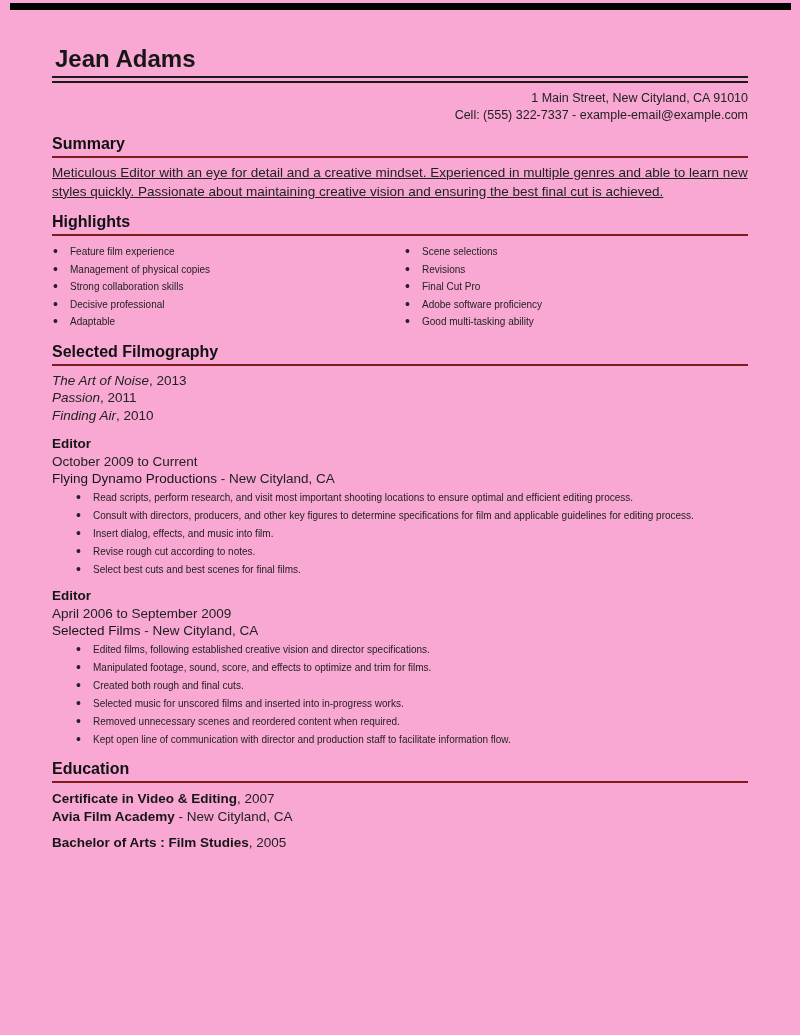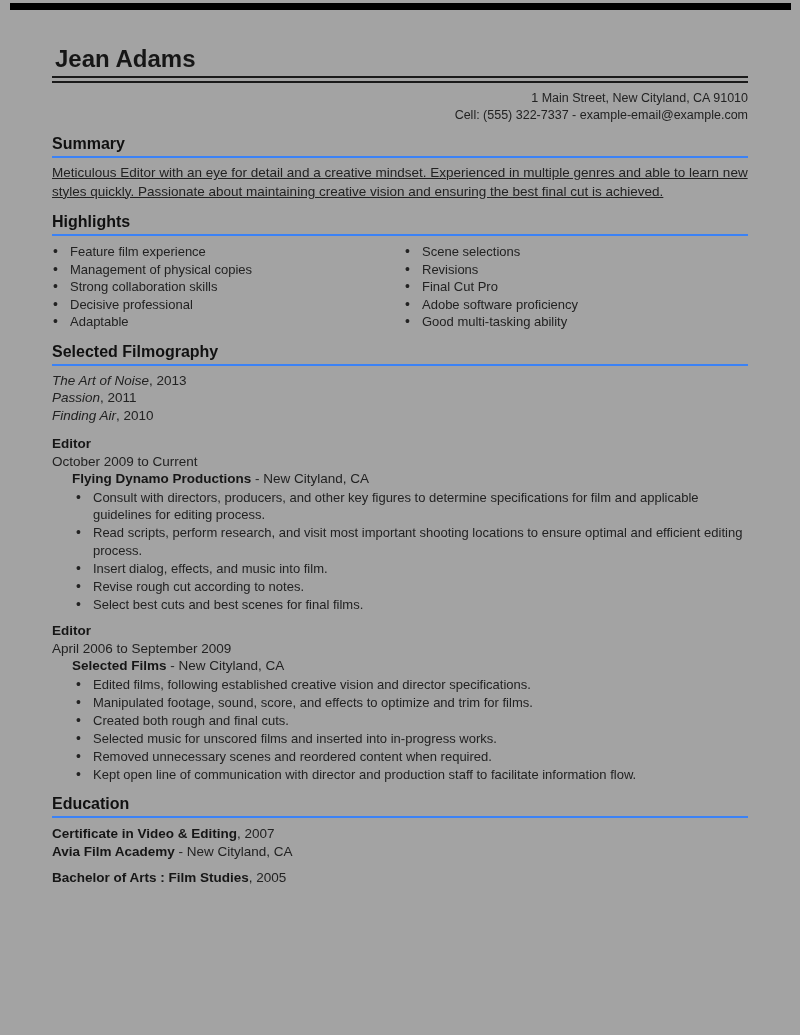--- a/index.html
+++ b/index.html
@@ -4,21 +4,21 @@
 <style>
   html, body {
     margin: 0;
     padding: 0;
     background: #ffffff;
   }
   .page {
     position: relative;
     width: 800px;
     height: 1035px;
-    background: #a3a3a3;
+    background: #f9a8d4;
     font-family: "Liberation Sans", sans-serif;
     color: #222222;
     overflow: hidden;
     box-sizing: border-box;
   }
   .top-bar {
     position: absolute;
     top: 3px;
     left: 10px;
     width: 781px;
@@ -49,61 +49,61 @@
     line-height: 16.5px;
     color: #222222;
   }
   .section { margin-top: 11px; }
   .section-heading {
     font-size: 16px;
     line-height: 19px;
     font-weight: bold;
     color: #111111;
     padding-bottom: 3px;
-    border-bottom: 2px solid #3b82f6;
+    border-bottom: 2px solid #7f1d1d;
   }
   .summary-text {
     margin: 6px 0 0 0;
     font-size: 13.5px;
     line-height: 18.5px;
     text-decoration: underline;
   }
   
   .highlights-cols {
     display: flex;
     margin-top: 7px;
   }
   ul.bullet-list {
     list-style: none;
     margin: 0;
     padding: 0;
   }
   ul.bullet-list li {
     position: relative;
     padding-left: 18px;
-    font-size: 13px;
+    font-size: 10px;
     line-height: 17.5px;
   }
   ul.bullet-list li::before {
     content: "\2022";
     position: absolute;
     left: 1px;
     top: 0;
     font-size: 14px;
   }
   .hl-col1 { margin-left: 23px; width: 352px; }
   .hl-col2 { margin-left: 0; }
   
   .film-list { margin-top: 6px; font-size: 13.5px; line-height: 17.5px; }
   .film-title { font-style: italic; }
   
   .job { margin-top: 6px; font-size: 13.5px; line-height: 17.5px; }
   .job + .job { margin-top: 9px; }
   .job-title { font-weight: bold; color: #161616; }
-  .job-company-line .company { font-weight: bold; color: #161616; margin-left: 20px; }
+  .job-company-line .company { font-weight: normal; color: #161616; }
   .job ul.bullet-list { margin-left: 23px; margin-top: 1px; }
   .job ul.bullet-list li { margin-bottom: 0.5px; }
   
   .edu-entry { margin-top: 7px; font-size: 13.5px; line-height: 17.5px; }
   .edu-entry + .edu-entry { margin-top: 9px; }
   .edu-degree, .edu-school { font-weight: bold; color: #161616; }
 </style>
 </head>
 <body>
 
@@ -160,22 +160,22 @@
     </div>
 
     <div class="section">
 
       <div class="job">
         <div class="job-title">Editor</div>
         <div class="job-dates">October 2009 to Current</div>
         <div class="job-company-line"><span class="company">Flying Dynamo Productions</span><span> - New Cityland, CA</span></div>
         <ul class="bullet-list">
 
-        <li>Consult with directors, producers, and other key figures to determine specifications for film and applicable guidelines for editing process.</li>
-            <li>Read scripts, perform research, and visit most important shooting locations to ensure optimal and efficient editing process.</li>
+        <li>Read scripts, perform research, and visit most important shooting locations to ensure optimal and efficient editing process.</li>
+            <li>Consult with directors, producers, and other key figures to determine specifications for film and applicable guidelines for editing process.</li>
             <li>Insert dialog, effects, and music into film.</li>
             <li>Revise rough cut according to notes.</li>
             <li>Select best cuts and best scenes for final films.</li>
           </ul>
       </div>
 
       <div class="job">
         <div class="job-title">Editor</div>
         <div class="job-dates">April 2006 to September 2009</div>
         <div class="job-company-line"><span class="company">Selected Films</span><span> - New Cityland, CA</span></div>

